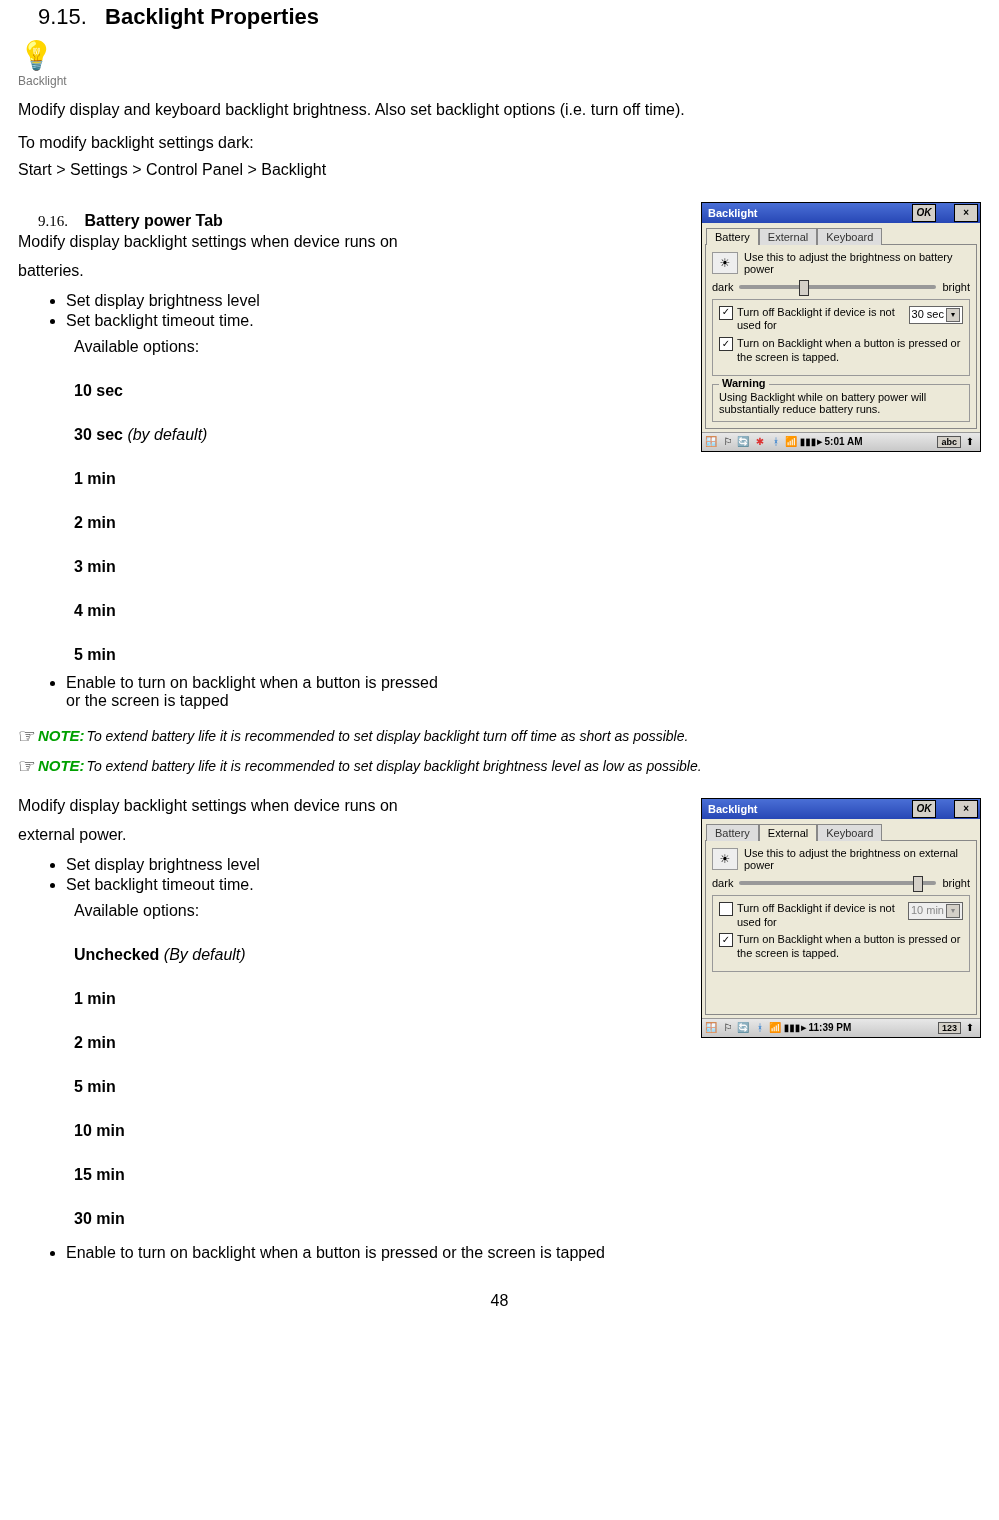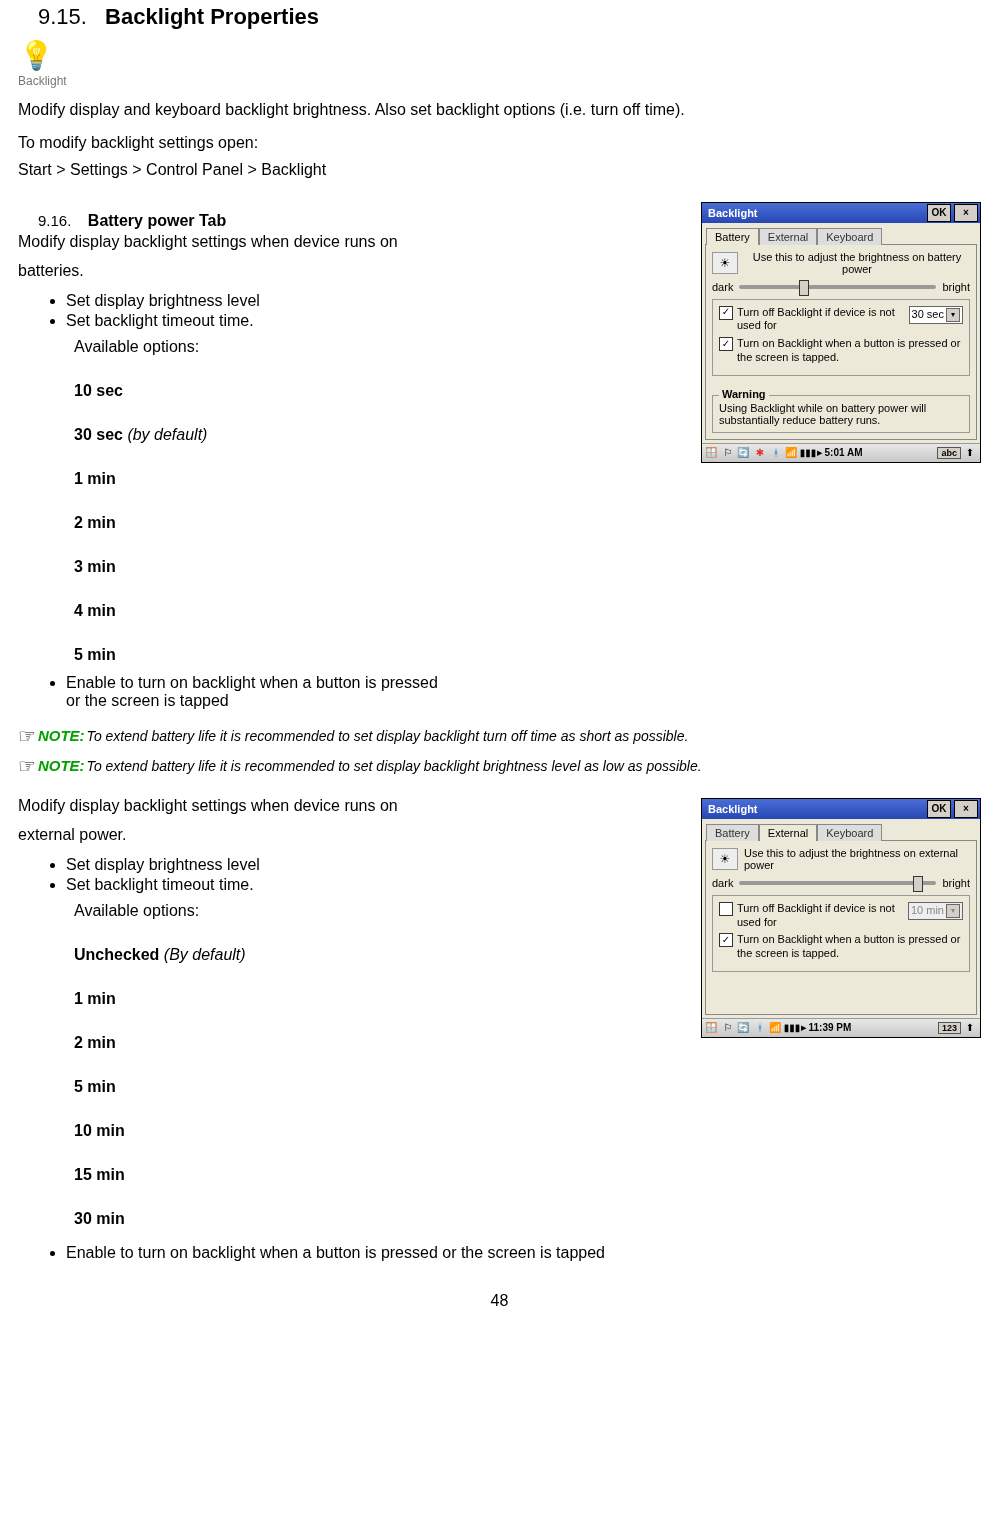--- a/index.html
+++ b/index.html
@@ -11,21 +11,21 @@
   width: 999px;
   box-sizing: border-box;
 }
 h2 { font-size: 22px; margin: 0 0 4px 0; font-weight: bold; }
 .secnum { font-weight: normal; margin-right: 12px; }
 .icon-block { margin: 6px 0 10px 0; }
 .icon-caption { font-size: 12px; color: #777; }
 p { margin: 0 0 10px 0; line-height: 1.45; }
 .path { margin-bottom: 16px; }
 .sub-heading { margin-top: 14px; }
-.sub-heading .secnum { font-size: 15px; font-weight: normal; }
+.sub-heading .secnum { font-size: 15px; font-weight: normal; font-family: Liberation Serif, serif; }
 .sub-heading .title { font-size: 16px; font-weight: bold; }
 .flex { display: flex; gap: 12px; }
 .left-col { flex: 1; }
 .right-col { width: 280px; flex: 0 0 280px; }
 ul.bullets { list-style: disc; padding-left: 48px; margin: 4px 0 8px 0; }
 ul.bullets li { margin-bottom: 2px; }
 .avail { margin-left: 56px; margin-top: 6px; margin-bottom: 4px; }
 .opt-list { margin-left: 56px; }
 .opt-line { margin-bottom: 2px; margin-top: 26px; }
 .bold { font-weight: bold; }
@@ -45,21 +45,21 @@
   margin-top: 4px;
 }
 .wm-title {
   background: linear-gradient(#4a6fd6, #2747b5);
   color: #fff;
   font-weight: bold;
   display: flex; align-items: center;
   height: 20px; padding: 0 2px 0 6px;
   justify-content: space-between;
 }
-.wm-title-right { display: flex; gap: 1px; }
+.wm-title-right { display: flex; gap: 16px; font-style: italic; }
 .wm-btn {
   background: #d4d0c8; border: 1px solid #000;
   width: 22px; height: 16px; display: flex; align-items: center; justify-content: center;
   font-size: 10px; font-weight: bold; color: #000; margin-left: 2px;
 }
 .wm-tabs { display: flex; padding: 4px 4px 0 4px; gap: 0; }
 .wm-tab {
   border: 1px solid #888; border-bottom: none;
   background: #ece9d8; padding: 2px 8px;
   font-size: 11px; position: relative; top: 1px;
@@ -94,21 +94,21 @@
 
 <h2 style="padding-left:20px;">
   <span class="secnum">9.15.</span>
   <span>Backlight Properties</span>
 </h2>
 <div class="icon-block">
   <div class="bl-icon">💡</div>
   <div class="icon-caption">Backlight</div>
 </div>
 <p>Modify display and keyboard backlight brightness. Also set backlight options (i.e. turn off time).</p>
-<p style="margin-bottom:4px;">To modify backlight settings open:</p>
+<p style="margin-bottom:4px;">To modify backlight settings dark:</p>
 <p class="path">Start &gt; Settings &gt; Control Panel &gt; Backlight</p>
 
 <div class="flex">
   <div class="left-col">
     <div class="sub-heading" style="padding-left:20px;">
       <span class="secnum">9.16.</span>
       <span class="title">Battery power Tab</span>
     </div>
     <p style="margin-bottom:6px;">Modify display backlight settings when device runs on</p>
     <p>batteries.</p>
@@ -144,21 +144,21 @@
         </div>
       </div>
       <div class="wm-tabs">
         <div class="wm-tab">Battery</div>
         <div class="wm-tab inactive">External</div>
         <div class="wm-tab inactive">Keyboard</div>
       </div>
       <div class="wm-pane">
         <div class="wm-row">
           <div class="wm-small-icon">☀</div>
-          <div style="flex:1;text-align:center;">Use this to adjust the brightness on battery power</div>
+          <div style="flex:1;">Use this to adjust the brightness on battery power</div>
         </div>
         <div class="wm-row">
           <span>dark</span>
           <div class="wm-slider">
             <div class="wm-track">
                 <div class="wm-thumb" style="left:30%;"></div>
               </div>
           </div>
           <span>bright</span>
         </div>
@@ -169,21 +169,21 @@
             <div class="wm-select">
               <span>30 sec</span>
                 <span class="arrow">▾</span>
             </div>
           </div>
           <div class="wm-checkrow">
             <div class="wm-checkbox">✓</div>
             <div>Turn on Backlight when a button is pressed or the screen is tapped.</div>
           </div>
         </div>
-        <div class="wm-group" style="margin-top:19px;">
+        <div class="wm-group" style="margin-top:8px;">
           <div class="wm-group-title">Warning</div>
           <div>Using Backlight while on battery power will substantially reduce battery runs.</div>
         </div>
       </div>
       <div class="wm-taskbar">
         <div class="wm-tb-left">
           <span class="wm-tb-icon">🪟</span>
           <span class="wm-tb-icon">⚐</span>
           <span class="wm-tb-icon">🔄</span>
           <span class="wm-tb-icon" style="color:#d33;">✱</span>

